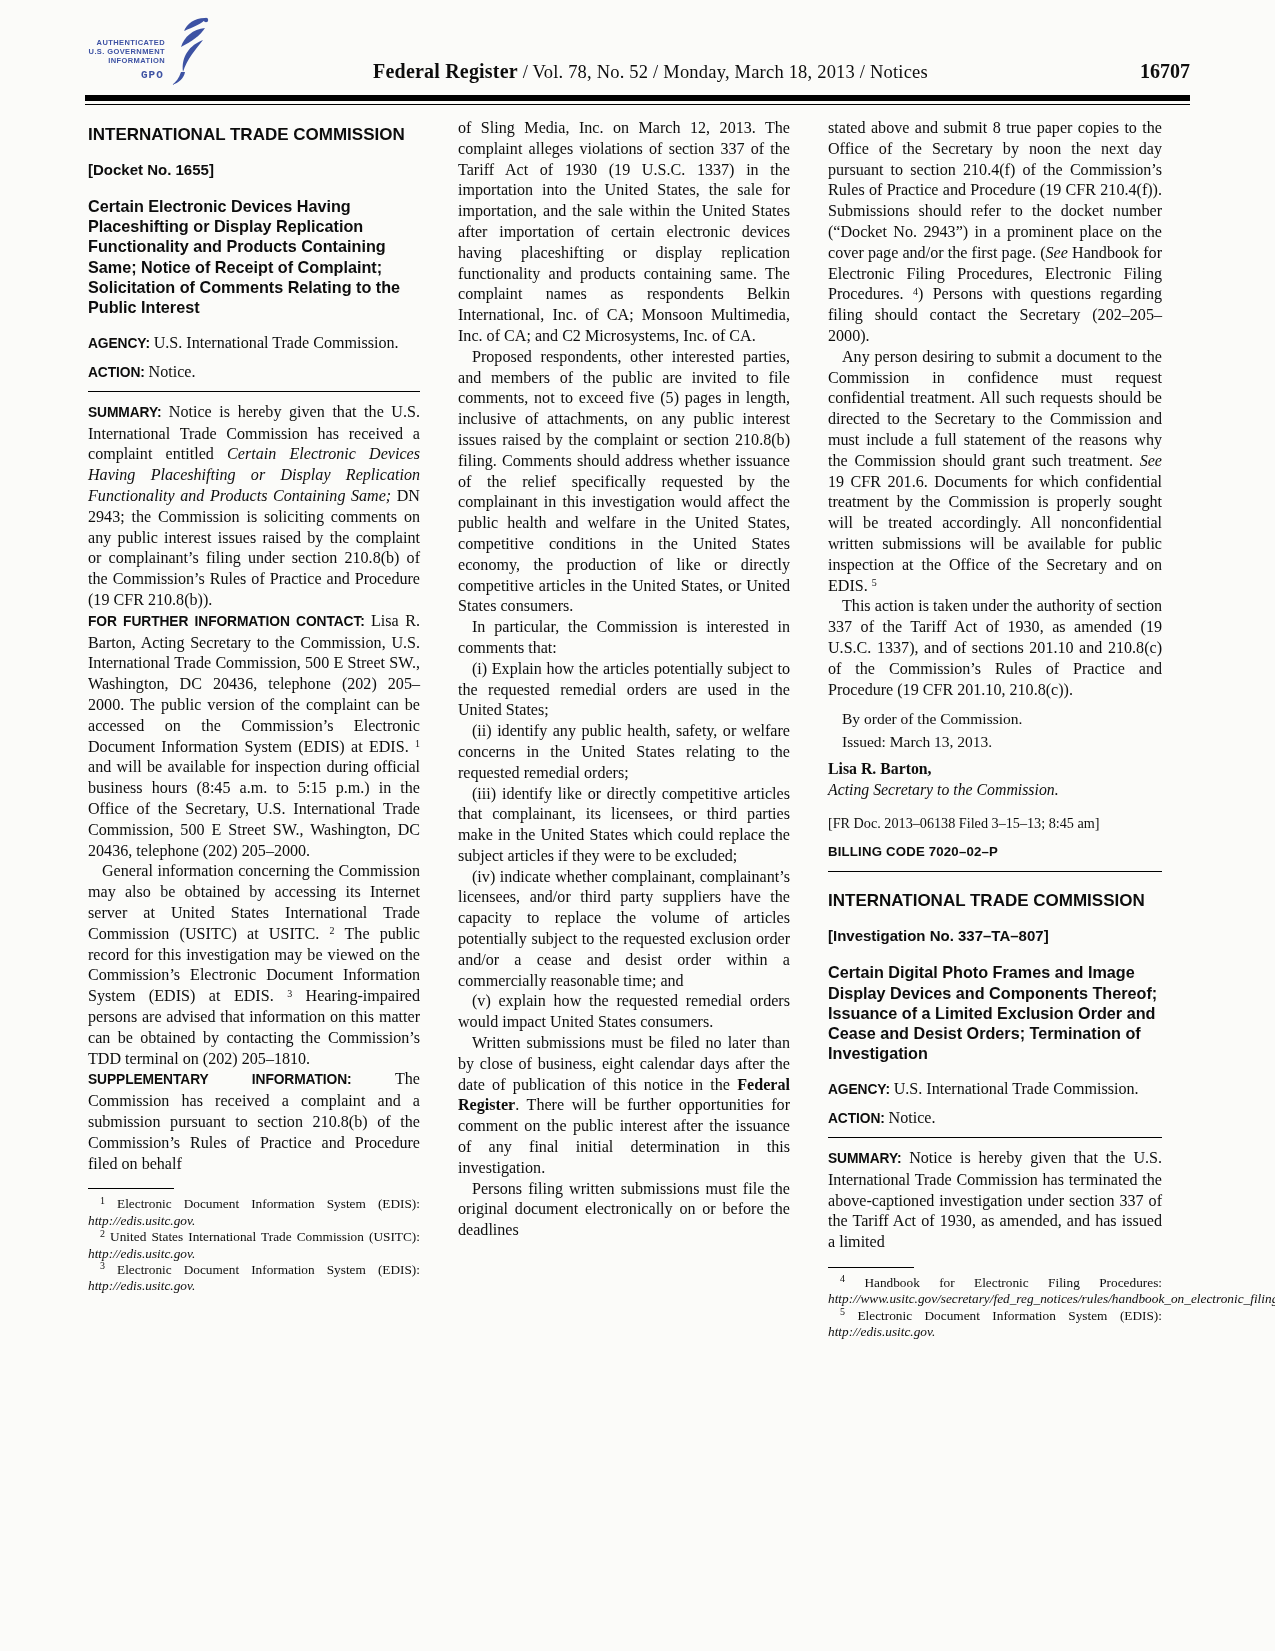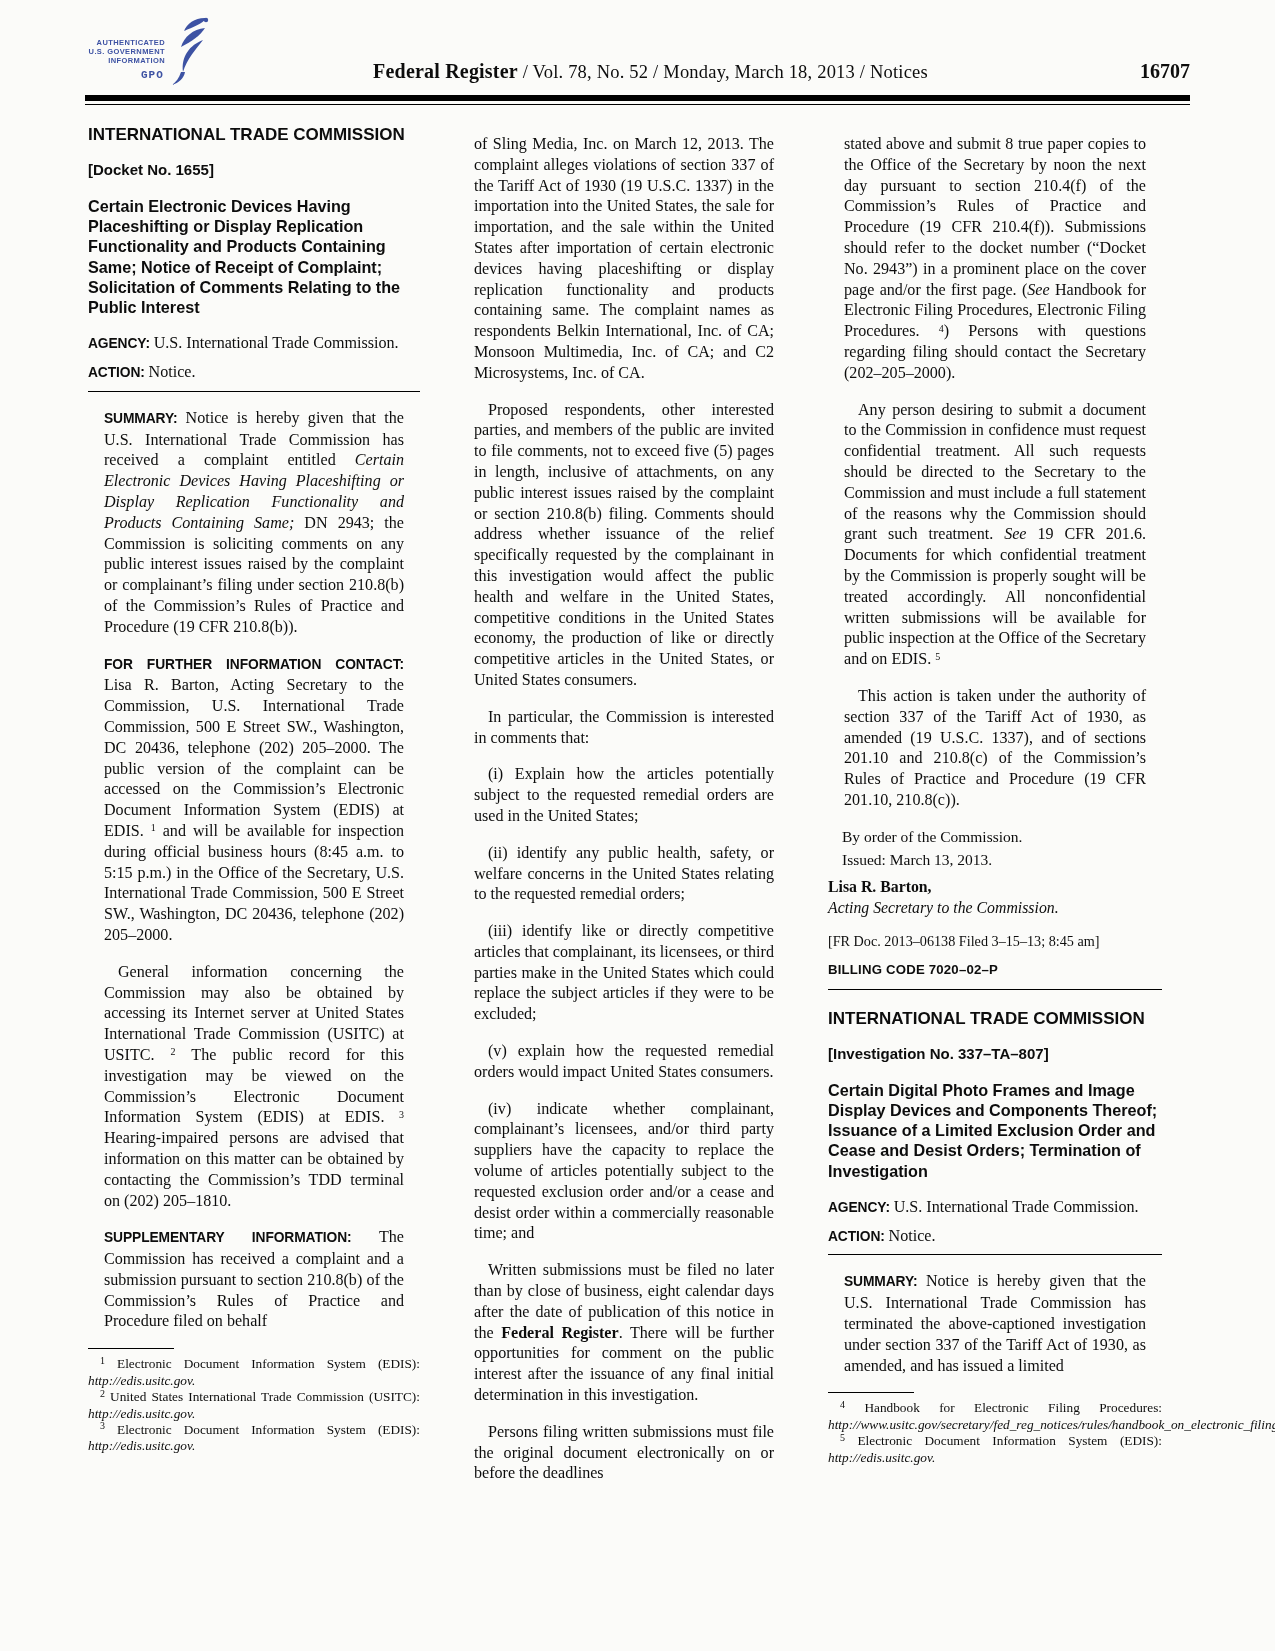--- a/index.html
+++ b/index.html
@@ -26,21 +26,21 @@
   .cols{position:absolute;left:88px;top:118px;display:flex;gap:38px;}
   .col{width:332px;}
   .col:last-child{width:334px;}
   
   .h-agency{font-family:"Liberation Sans",sans-serif;font-weight:bold;
     font-size:17px;line-height:21px;margin:6px 0 15px;}
   .docket{font-family:"Liberation Sans",sans-serif;font-weight:bold;
     font-size:15px;line-height:19px;margin:0 0 17px;}
   .subject{font-family:"Liberation Sans",sans-serif;font-weight:bold;
     font-size:16.2px;line-height:20.2px;margin:0 0 16px;}
-  p.body{font-size:16.1px;line-height:20.8px;text-align:justify;margin:16px;}
+  p.body{font-size:16.1px;line-height:20.8px;text-align:justify;margin:0;}
   p.meta{font-size:16.1px;line-height:20.8px;margin:0 0 7px;text-align:left;}
   p.ind{text-indent:14px;}
   hr.sec{border:none;border-top:1px solid #000;margin:7px 0 10px;}
   hr.notice-sep{border:none;border-top:1px solid #000;margin:12px 0 18px;}
   .fnrule{width:86px;border-top:1px solid #000;margin:14px 0 7px;}
   p.fn{font-size:13.3px;line-height:16.4px;text-align:justify;margin:0;text-indent:12px;}
   .byorder{font-size:15.5px;line-height:19px;margin:9px 0 4px;text-indent:14px;}
   .issued{font-size:15.5px;line-height:19px;margin:0 0 9px;text-indent:14px;}
   .signame{font-size:15.8px;font-weight:bold;margin:0 0 3px;}
   .sigtitle{font-size:15.8px;font-style:italic;margin:0 0 7px;}
@@ -103,22 +103,22 @@
     <p class="fn"><sup>3</sup><span class="r-t"> Electronic Document Information System (EDIS): </span><span class="r-i">http://edis.usitc.gov.</span></p>
   </div>
 
   <div class="col">
     <p class="body"><span class="r-t">of Sling Media, Inc. on March 12, 2013. The complaint alleges violations of section 337 of the Tariff Act of 1930 (19 U.S.C. 1337) in the importation into the United States, the sale for importation, and the sale within the United States after importation of certain electronic devices having placeshifting or display replication functionality and products containing same. The complaint names as respondents Belkin International, Inc. of CA; Monsoon Multimedia, Inc. of CA; and C2 Microsystems, Inc. of CA.</span></p>
     <p class="body ind"><span class="r-t">Proposed respondents, other interested parties, and members of the public are invited to file comments, not to exceed five (5) pages in length, inclusive of attachments, on any public interest issues raised by the complaint or section 210.8(b) filing. Comments should address whether issuance of the relief specifically requested by the complainant in this investigation would affect the public health and welfare in the United States, competitive conditions in the United States economy, the production of like or directly competitive articles in the United States, or United States consumers.</span></p>
     <p class="body ind"><span class="r-t">In particular, the Commission is interested in comments that:</span></p>
     <p class="body ind"><span class="r-t">(i) Explain how the articles potentially subject to the requested remedial orders are used in the United States;</span></p>
     <p class="body ind"><span class="r-t">(ii) identify any public health, safety, or welfare concerns in the United States relating to the requested remedial orders;</span></p>
     <p class="body ind"><span class="r-t">(iii) identify like or directly competitive articles that complainant, its licensees, or third parties make in the United States which could replace the subject articles if they were to be excluded;</span></p>
+    <p class="body ind"><span class="r-t">(iv) indicate whether complainant, complainant’s licensees, and/or third party suppliers have the capacity to replace the volume of articles potentially subject to the requested exclusion order and/or a cease and desist order within a commercially reasonable time; and</span></p>
     <p class="body ind"><span class="r-t">(v) explain how the requested remedial orders would impact United States consumers.</span></p>
-    <p class="body ind"><span class="r-t">(iv) indicate whether complainant, complainant’s licensees, and/or third party suppliers have the capacity to replace the volume of articles potentially subject to the requested exclusion order and/or a cease and desist order within a commercially reasonable time; and</span></p>
     <p class="body ind"><span class="r-t">Written submissions must be filed no later than by close of business, eight calendar days after the date of publication of this notice in the </span><span class="r-b">Federal Register</span><span class="r-t">. There will be further opportunities for comment on the public interest after the issuance of any final initial determination in this investigation.</span></p>
     <p class="body ind"><span class="r-t">Persons filing written submissions must file the original document electronically on or before the deadlines</span></p>
   </div>
 
   <div class="col">
     <p class="body"><span class="r-t">stated above and submit 8 true paper copies to the Office of the Secretary by noon the next day pursuant to section 210.4(f) of the Commission’s Rules of Practice and Procedure (19 CFR 210.4(f)). Submissions should refer to the docket number (“Docket No. 2943”) in a prominent place on the cover page and/or the first page. (</span><span class="r-i">See</span><span class="r-t"> Handbook for Electronic Filing Procedures, Electronic Filing Procedures. </span><sup>4</sup><span class="r-t">) Persons with questions regarding filing should contact the Secretary (202–205–2000).</span></p>
     <p class="body ind"><span class="r-t">Any person desiring to submit a document to the Commission in confidence must request confidential treatment. All such requests should be directed to the Secretary to the Commission and must include a full statement of the reasons why the Commission should grant such treatment. </span><span class="r-i">See</span><span class="r-t"> 19 CFR 201.6. Documents for which confidential treatment by the Commission is properly sought will be treated accordingly. All nonconfidential written submissions will be available for public inspection at the Office of the Secretary and on EDIS. </span><sup>5</sup></p>
     <p class="body ind"><span class="r-t">This action is taken under the authority of section 337 of the Tariff Act of 1930, as amended (19 U.S.C. 1337), and of sections 201.10 and 210.8(c) of the Commission’s Rules of Practice and Procedure (19 CFR 201.10, 210.8(c)).</span></p>
     <p class="byorder">By order of the Commission.</p>
     <p class="issued">Issued: March 13, 2013.</p>

